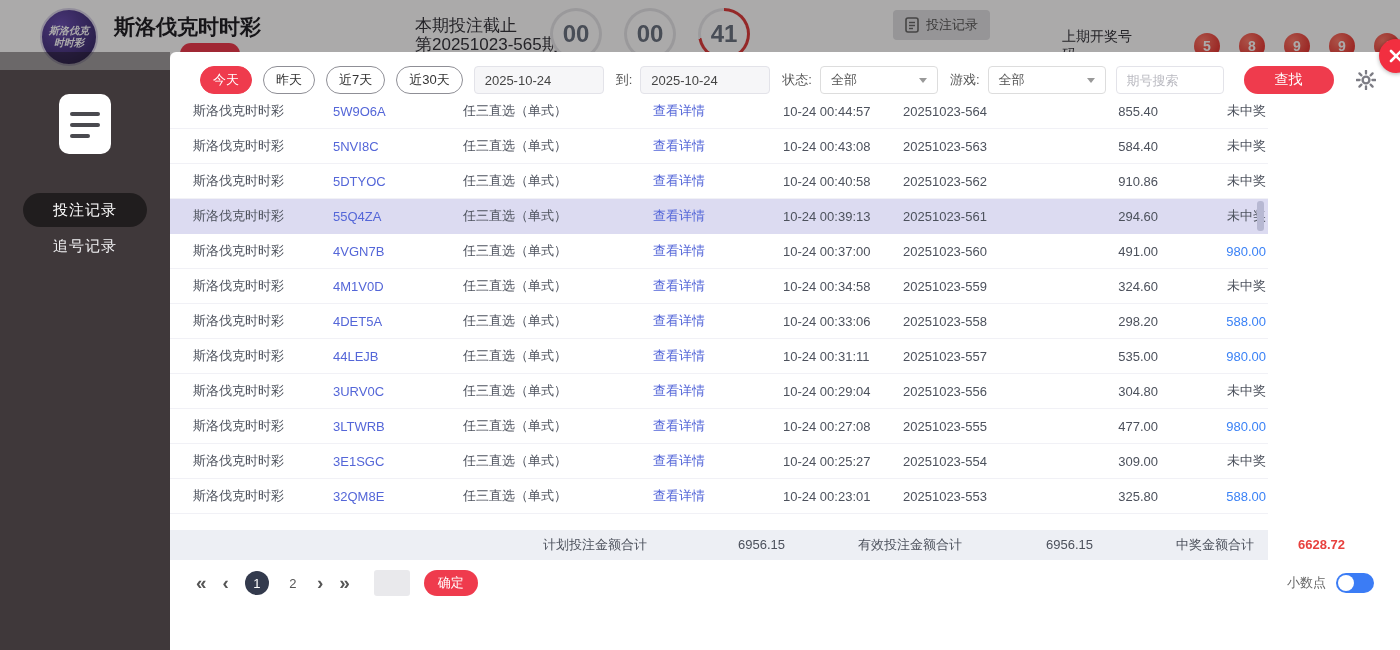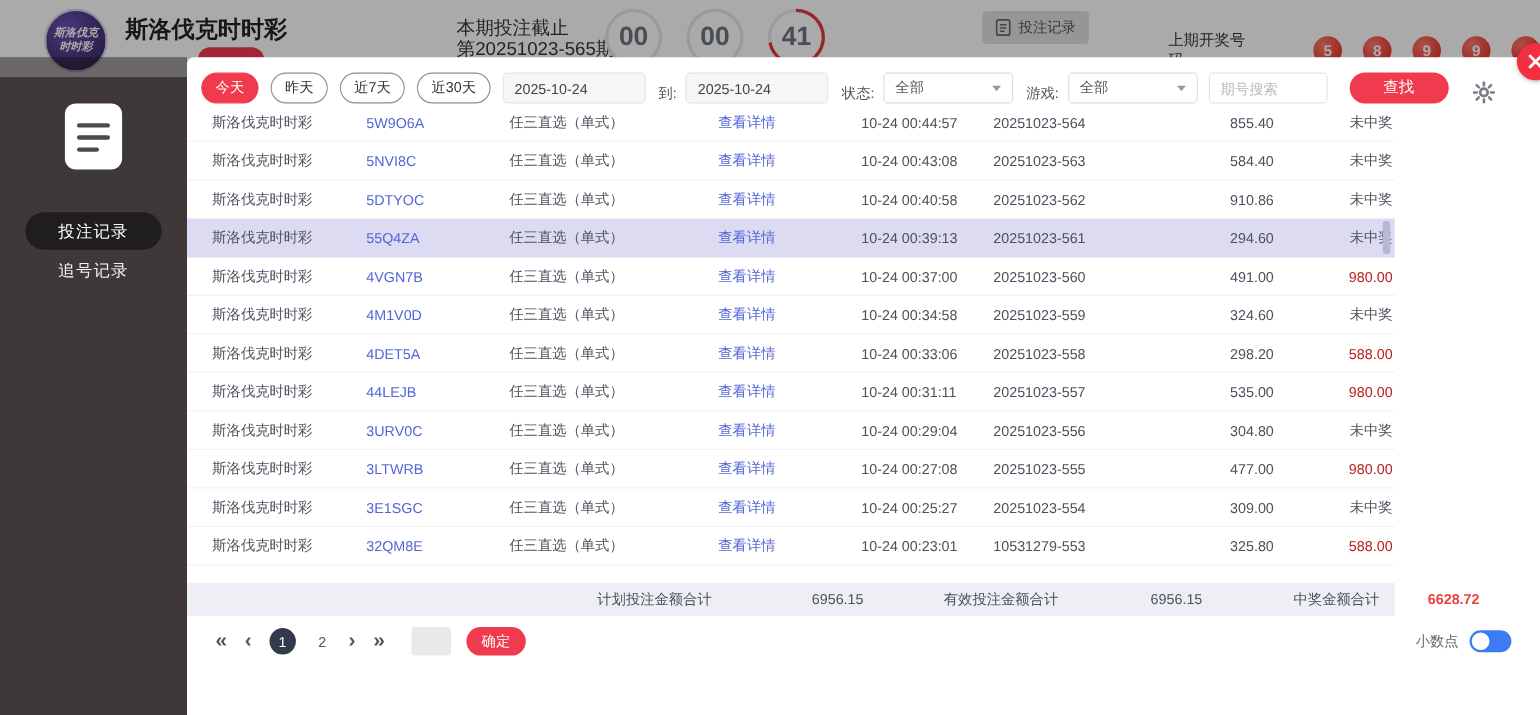--- a/index.html
+++ b/index.html
@@ -42,21 +42,21 @@
   .nav-item.active { margin-top:37px; background:rgba(0,0,0,0.48); color:#fff; }
 
   
   .modal { position:absolute; left:170px; top:52px; right:0; bottom:0; background:#fff; z-index:3;
     border-top-left-radius:6px; }
   .close-btn { position:absolute; top:-13px; right:-13px; width:34px; height:34px; border-radius:50%;
     background:#f22f40; border:none; display:flex; align-items:center; justify-content:center; cursor:pointer; z-index:6;
     box-shadow:0 1px 4px rgba(0,0,0,0.3); }
 
   
-  .filters { display:flex; align-items:flex-end; padding:14px 14px 0 13px; }
+  .filters { display:flex; align-items:center; padding:14px 14px 0 30px; }
   .qbtn { height:28px; padding:0 12px; border:1px solid #8f8f96; border-radius:15px; background:#fff;
     font-size:13px; color:#333; margin-right:11px; cursor:pointer; white-space:nowrap; }
   .qbtn.active { background:#ef3b4d; border-color:#ef3b4d; color:#fff; }
   .dinput { width:130px; height:28px; background:#f6f6f8; border:1px solid #e3e3e9; border-radius:4px;
     font-size:13px; color:#444; padding:0 10px; margin-right:10px; font-family:inherit; }
   .lbl { font-size:13px; color:#555; margin:0 8px 0 2px; white-space:nowrap; }
   .select { width:118px; height:28px; border:1px solid #ddd; background:#fff; border-radius:4px; display:flex;
     align-items:center; justify-content:space-between; padding:0 10px; font-size:13px; color:#555;
     margin-right:10px; cursor:pointer;font-family:Liberation Serif, serif; }
   .chev { width:0; height:0; border-left:4px solid transparent; border-right:4px solid transparent; border-top:5px solid #999; }
@@ -71,21 +71,21 @@
   .thead { display:grid; grid-template-columns:140px 130px 190px 130px 120px 145px 110px 108px 1fr;
     padding:0 20px 0 23px; height:36px; align-items:center; margin-top:10px;
     font-size:13px; color:#8a8f99; border-bottom:1px solid #efeff4; }
   .thead .r, .trow .r { text-align:right; }
   .tbody { position:relative; }
   .trow { display:grid; grid-template-columns:140px 130px 190px 130px 120px 145px 110px 108px;
     width:1098px; padding-left:23px; height:35px; align-items:center;
     font-size:13px; color:#4c515c; border-bottom:1px solid #f1f1f6; }
   .trow.hl { background:#dcdbf1; border-bottom-color:#dcdbf1; }
   .link { color:#5466d8; cursor:pointer; }
-  .trow .win { color:#b91c1c; }
+  .trow .win { color:#3b82f6; }
   .scroll-thumb { position:absolute; left:1087px; top:107px; width:7px; height:30px; background:#b7b8d2; border-radius:3px; }
 
   
   .summary { position:relative; height:30px; margin-top:16px; font-size:13px; color:#4c515c; }
   .summary .bg { position:absolute; left:0; top:0; width:1098px; height:30px; background:#edeff4; }
   .summary span { position:absolute; line-height:30px; }
   .s1 { left:373px; } .s2 { left:568px; } .s3 { left:688px; } .s4 { left:876px; } .s5 { left:1006px; }
   .s6 { left:1128px; color:#e8413e; font-weight:bold; }
 
   
@@ -320,21 +320,21 @@
       <span>20251023-554</span>
       <span class="r">309.00</span>
       <span class="r">未中奖</span>
     </div>
       <div class="trow">
       <span>斯洛伐克时时彩</span>
       <span class="link">32QM8E</span>
       <span>任三直选（单式）</span>
       <span class="link">查看详情</span>
       <span>10-24 00:23:01</span>
-      <span>10531279-553</span>
+      <span>20251023-553</span>
       <span class="r">325.80</span>
       <span class="r win">588.00</span>
     </div>
       <div class="scroll-thumb"></div>
   </div>
 
   <div class="summary">
     <div class="bg"></div>
     <span class="s1">计划投注金额合计</span>
     <span class="s2">6956.15</span>

